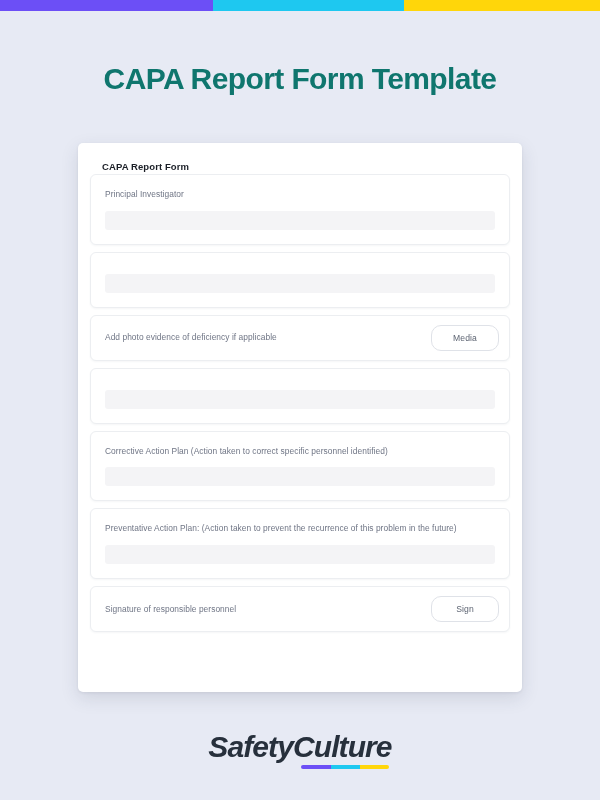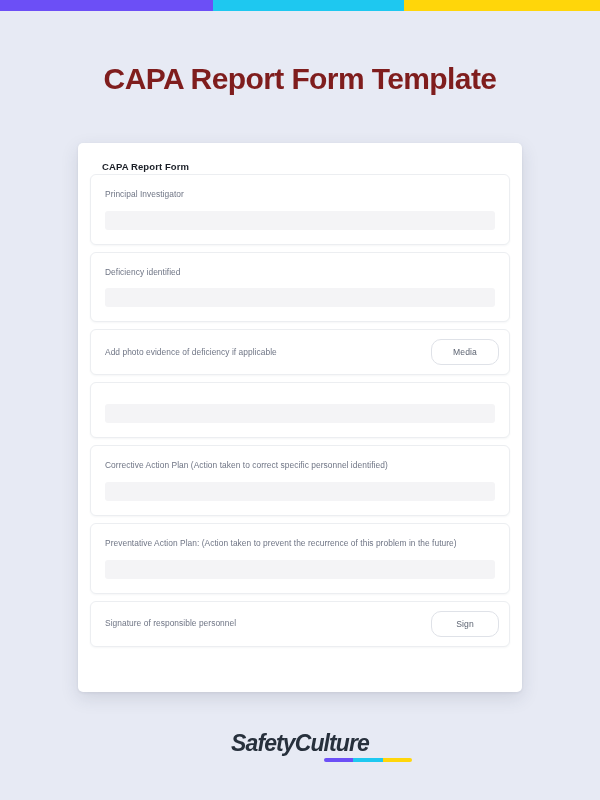--- a/index.html
+++ b/index.html
@@ -31,21 +31,21 @@
 
   
   .page-title {
     position: absolute;
     top: 62px; left: 0;
     width: 600px;
     text-align: center;
     font-size: 30px;
     font-weight: 700;
     letter-spacing: -0.6px;
-    color: #7f1d1d;
+    color: #0f766e;
   }
 
   
   .form-card {
     position: absolute;
     left: 78px;
     top: 143px;
     width: 444px;
     height: 549px;
     background: #ffffff;
@@ -112,21 +112,21 @@
   
   .footer-logo {
     position: absolute;
     left: 0;
     top: 732px;
     width: 600px;
     text-align: center;
   }
   .logo-wrap { display: inline-block; position: relative; }
   .logo-text {
-    font-size: 23px;
+    font-size: 30px;
     font-weight: 700;
     font-style: italic;
     letter-spacing: -0.9px;
     color: #27303c;
     line-height: 1;
   }
   .logo-underline {
     position: absolute;
     left: 93px;
     bottom: -7px;
@@ -155,21 +155,20 @@
 <div class="form-card">
 
   <div class="card-header">CAPA Report Form</div>
 
   <div class="field">
     <div class="field-label">Principal Investigator</div>
     <div class="field-input"></div>
   </div>
 
   <div class="field">
-    <div class="field-label">Deficiency identified</div>
     <div class="field-input"></div>
   </div>
 
   <div class="field row">
     <div class="field-label">Add photo evidence of deficiency if applicable</div>
     <div class="action-button">Media</div>
   </div>
 
   <div class="field">
     <div class="field-input"></div>

